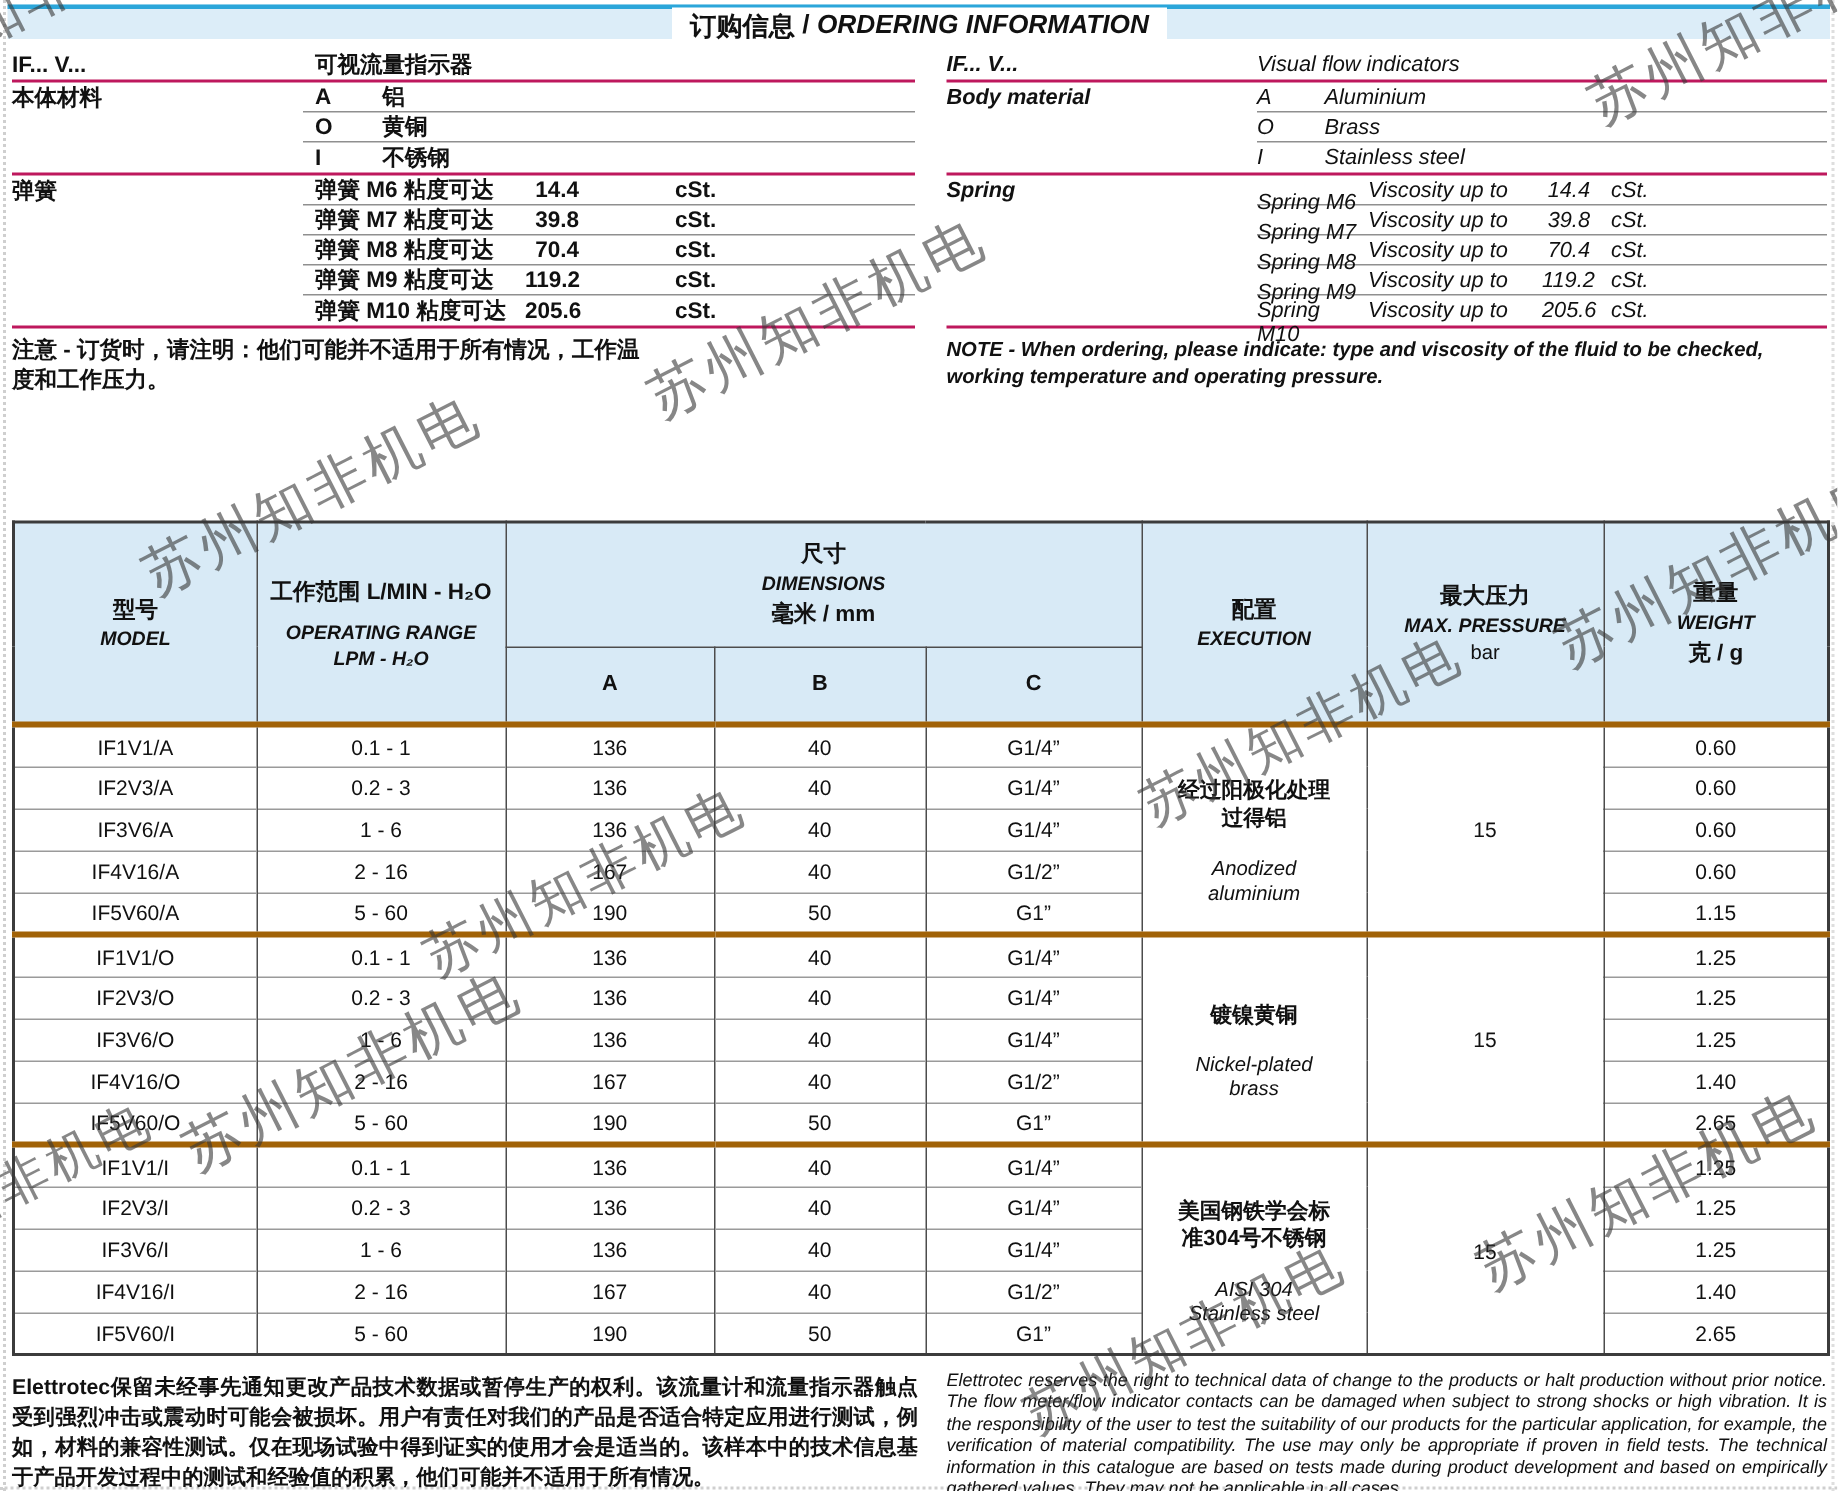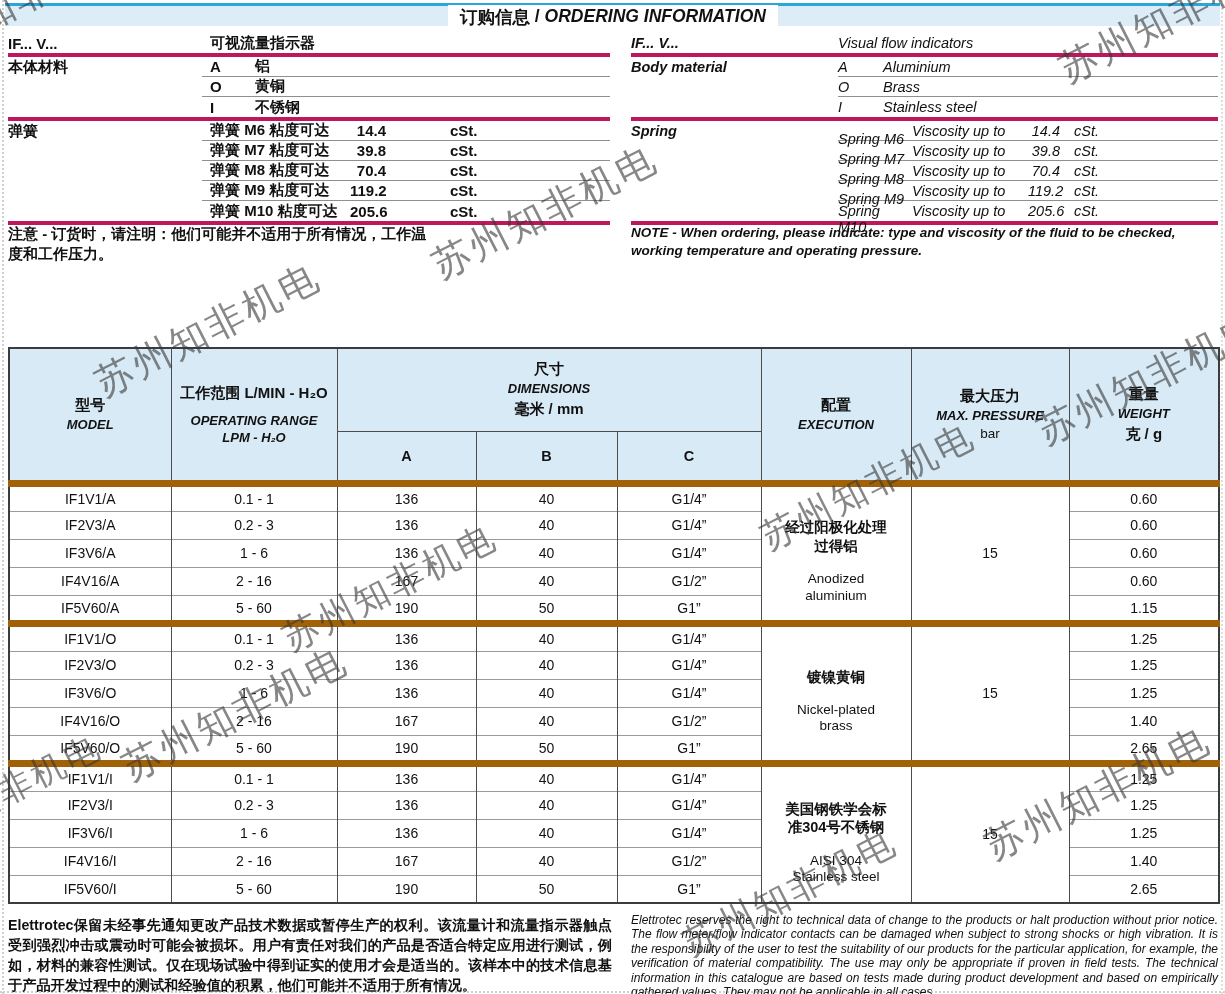--- a/index.html
+++ b/index.html
@@ -20,21 +20,21 @@
   .oblock{position:absolute;top:33px;}
   .oblock-zh{left:8px;width:602px;font-weight:bold;}
   .oblock-en{left:631px;width:587px;font-style:italic;font-size:14.5px;}
   .orow{height:20px;display:flex;align-items:stretch;font-size:15px;}
   .oblock-en .orow{font-size:14.5px;}
   .olabel{flex:none;display:flex;align-items:center;}
   .oblock-zh .olabel{width:194px;}
   .oblock-en .olabel{width:207px;font-weight:bold;}
   .ocontent{flex:1;display:flex;align-items:center;}
   .oblock-zh .ocontent{padding-left:8px;}
-  .rule-full{border-bottom:4px solid #be185d;}
+  .rule-full{border-bottom:2px solid #be185d;}
   .rule-sub{border-bottom:1px solid #8f8f8f;}
   .mcode{width:45px;}
   .oblock-zh .sname{width:140px;}
   .oblock-zh .sval{width:36px;text-align:right;}
   .oblock-zh .sunit{margin-left:64px;}
   .oblock-en .sname{width:74px;margin-top:16px;}
   .oblock-en .smid{width:116px;}
   .oblock-en .sval{width:32px;text-align:right;}
   .oblock-en .sunit{margin-left:14px;}
 
@@ -52,23 +52,23 @@
   table.specs th{background:#d8eaf6;border:1px solid #4c4c4c;padding:2px;vertical-align:middle;}
   table.specs thead tr:first-child{height:83px;}
   table.specs thead tr:last-child{height:52px;}
   table.specs thead tr:last-child th{border-bottom:2px solid #3c3c3c;font-size:14.5px;font-weight:bold;}
   .h-zh{font-size:15px;font-weight:bold;text-align:center;}
   .h-en{font-size:13px;font-weight:bold;font-style:italic;text-align:center;margin-top:2px;}
   .h-unit{font-size:13.5px;font-weight:normal;text-align:center;margin-top:3px;}
   table.specs tbody tr{height:28px;}
   table.specs tbody td{border-left:1px solid #4c4c4c;border-right:1px solid #4c4c4c;
                        border-top:1px solid #9a9a9a;text-align:center;font-size:14px;padding:0;vertical-align:middle;}
-  table.specs tbody tr.gfirst td{border-top:7px solid #a16207;}
+  table.specs tbody tr.gfirst td{border-top:4px solid #a16207;}
   .exec-zh{font-weight:bold;font-size:14.5px;max-width:112px;margin:16px auto;line-height:1.28;}
-  .exec-en{font-size:13.5px;max-width:94px;margin:4px auto 0;line-height:1.2;}
+  .exec-en{font-style:italic;font-size:13.5px;max-width:94px;margin:4px auto 0;line-height:1.2;}
 
   
   .footer-zh{position:absolute;left:8px;top:916px;width:604px;font-size:14.2px;font-weight:bold;
              line-height:1.4;text-align:justify;}
   .footer-en{position:absolute;left:631px;top:913px;width:587px;font-size:12px;font-style:italic;
              line-height:1.2;text-align:justify;}
 
   
   .wm{position:absolute;color:rgba(55,55,55,.6);font-size:38px;letter-spacing:3px;white-space:nowrap;
       transform:translate(-50%,-50%) rotate(-27deg);z-index:6;pointer-events:none;font-weight:normal;}

